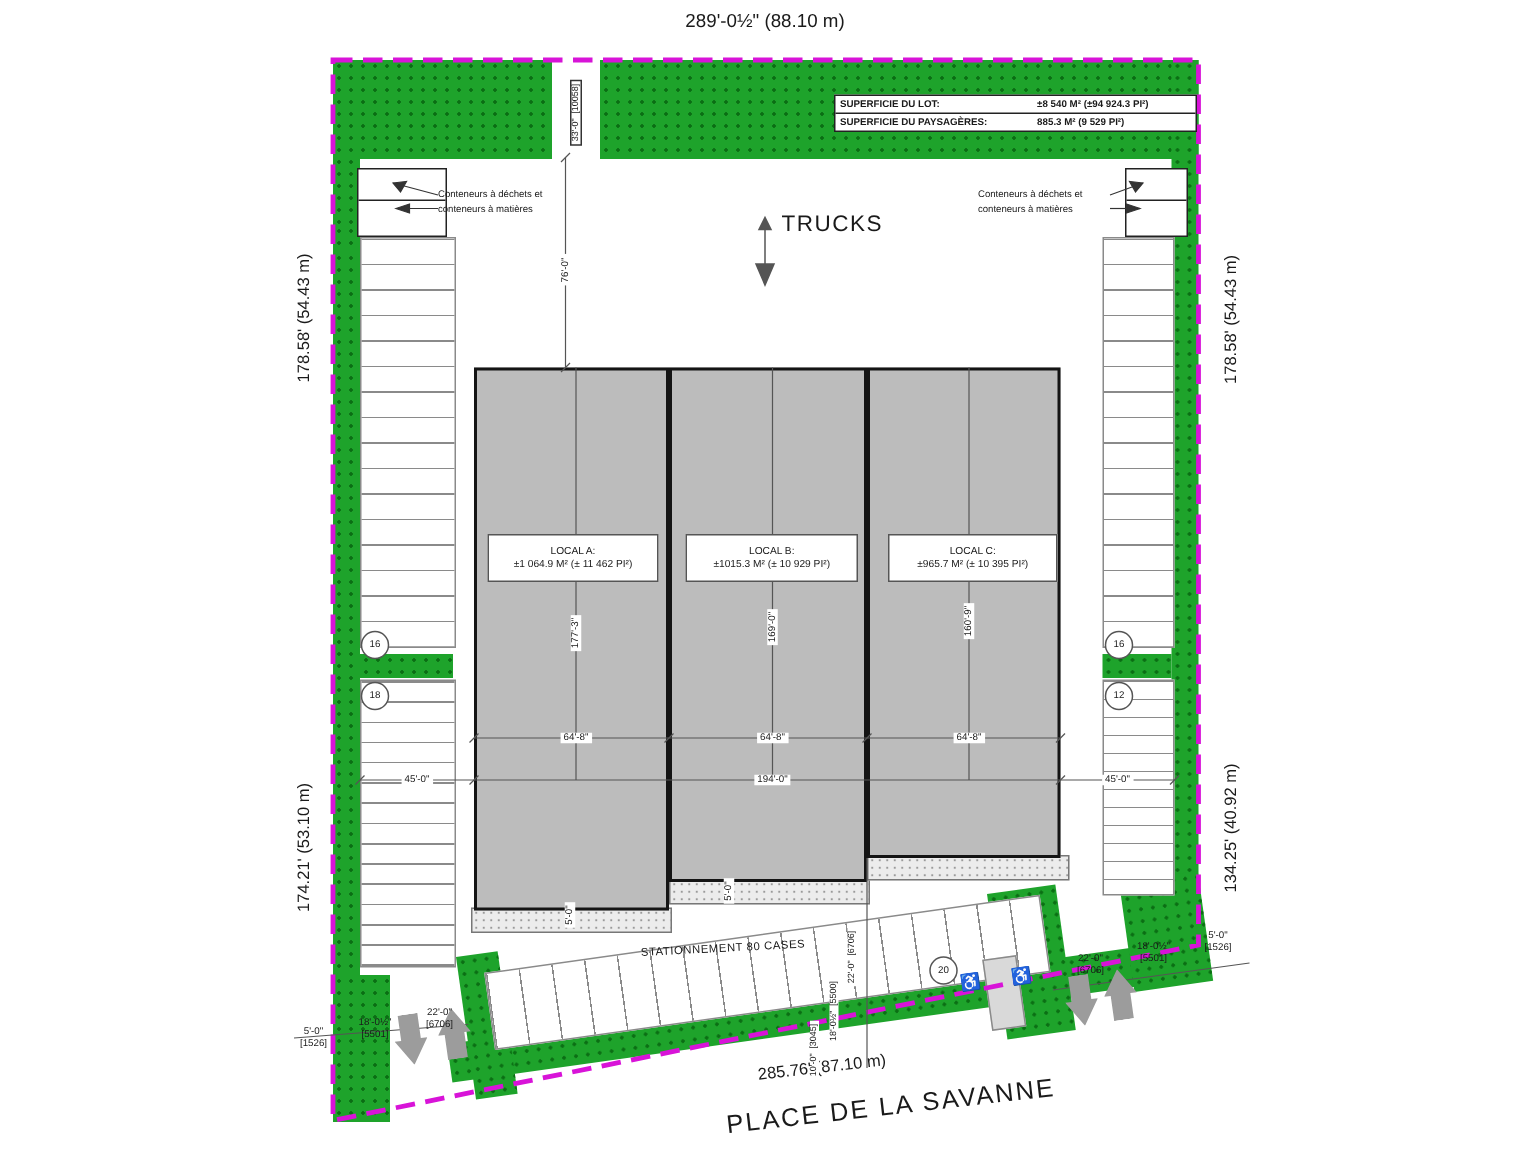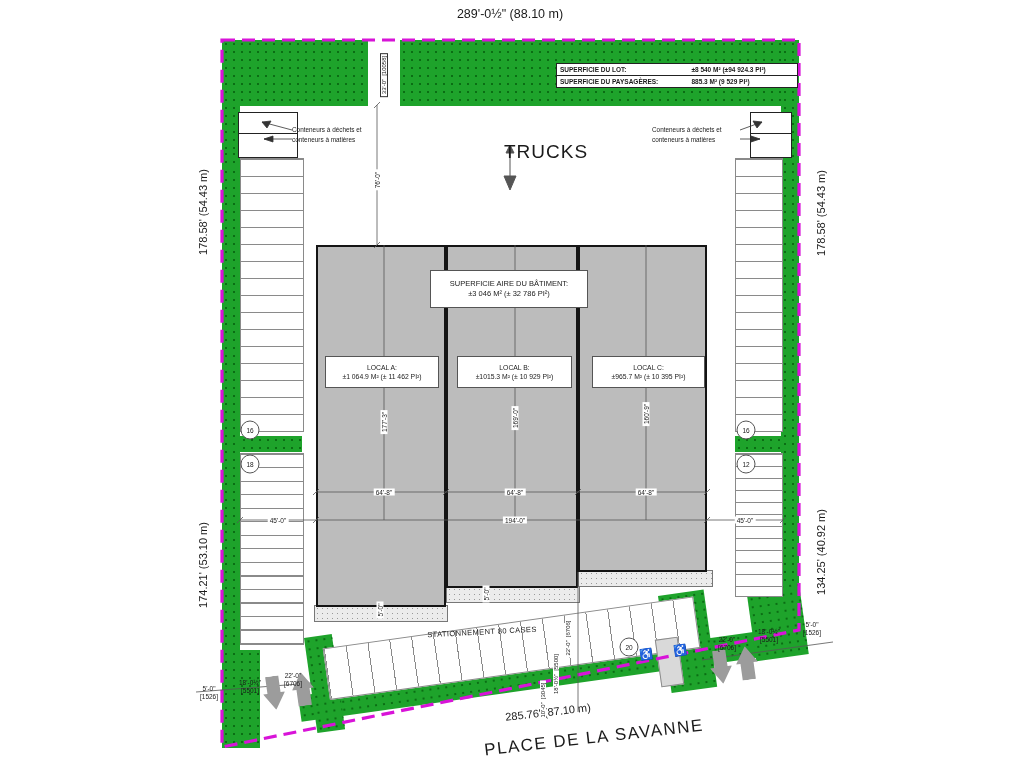--- a/index.html
+++ b/index.html
@@ -147,33 +147,29 @@
 
   <div class="abs contlabel z5" style="left:292px;top:125px;">
     <div>Conteneurs à déchets et</div>
     <div>conteneurs à matières</div>
   </div>
   <div class="abs contlabel z5" style="left:652px;top:125px;">
     <div>Conteneurs à déchets et</div>
     <div>conteneurs à matières</div>
   </div>
 
-  <div class="abs z5" style="left:504px;top:141px;font-size:19px;letter-spacing:1px;">TRUCKS</div>
+  <div class="abs z5" style="left:521px;top:141px;font-size:15px;letter-spacing:1px;">TRUCKS</div>
 
   <div class="abs z5 ctr90 pairV" style="left:384px;top:75px;border:1px solid #333;">
     <span>33'-0"</span>
     <span>[10058]</span>
   </div>
 
   <div class="abs z5 ctr90 dim" style="left:377px;top:180px;">76'-0"</div>
 
-  <div class="abs lblbox z5" style="left:430px;top:270px;width:156px;height:36px;font-size:7.5px;">
-    <div>SUPERFICIE AIRE DU BÂTIMENT:</div>
-    <div>±3 046 M² (± 32 786 PI²)</div>
-  </div>
   <div class="abs lblbox z5" style="left:325px;top:356px;width:112px;height:30px;font-size:6.8px;">
     <div>LOCAL A:</div>
     <div>±1 064.9 M² (± 11 462 PI²)</div>
   </div>
   <div class="abs lblbox z5" style="left:457px;top:356px;width:113px;height:30px;font-size:6.8px;">
     <div>LOCAL B:</div>
     <div>±1015.3 M² (± 10 929 PI²)</div>
   </div>
   <div class="abs lblbox z5" style="left:592px;top:356px;width:111px;height:30px;font-size:6.8px;">
     <div>LOCAL C:</div>

